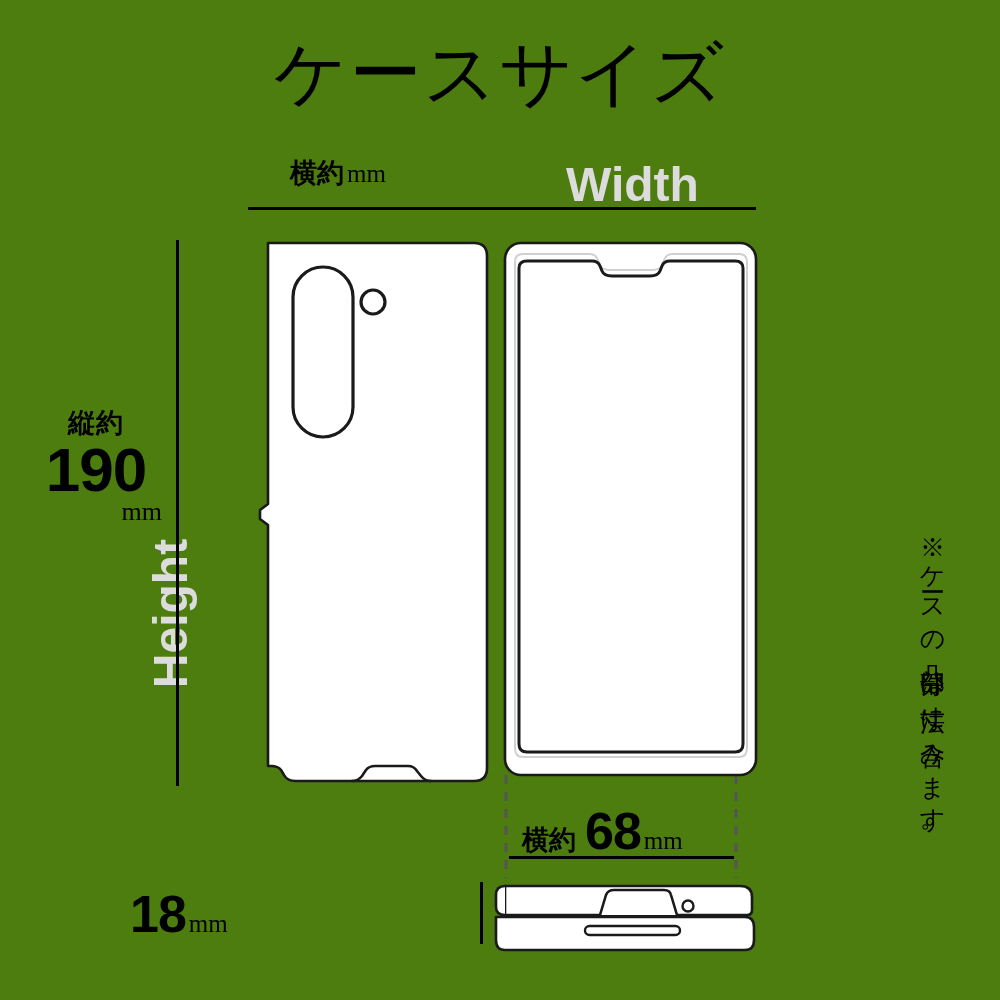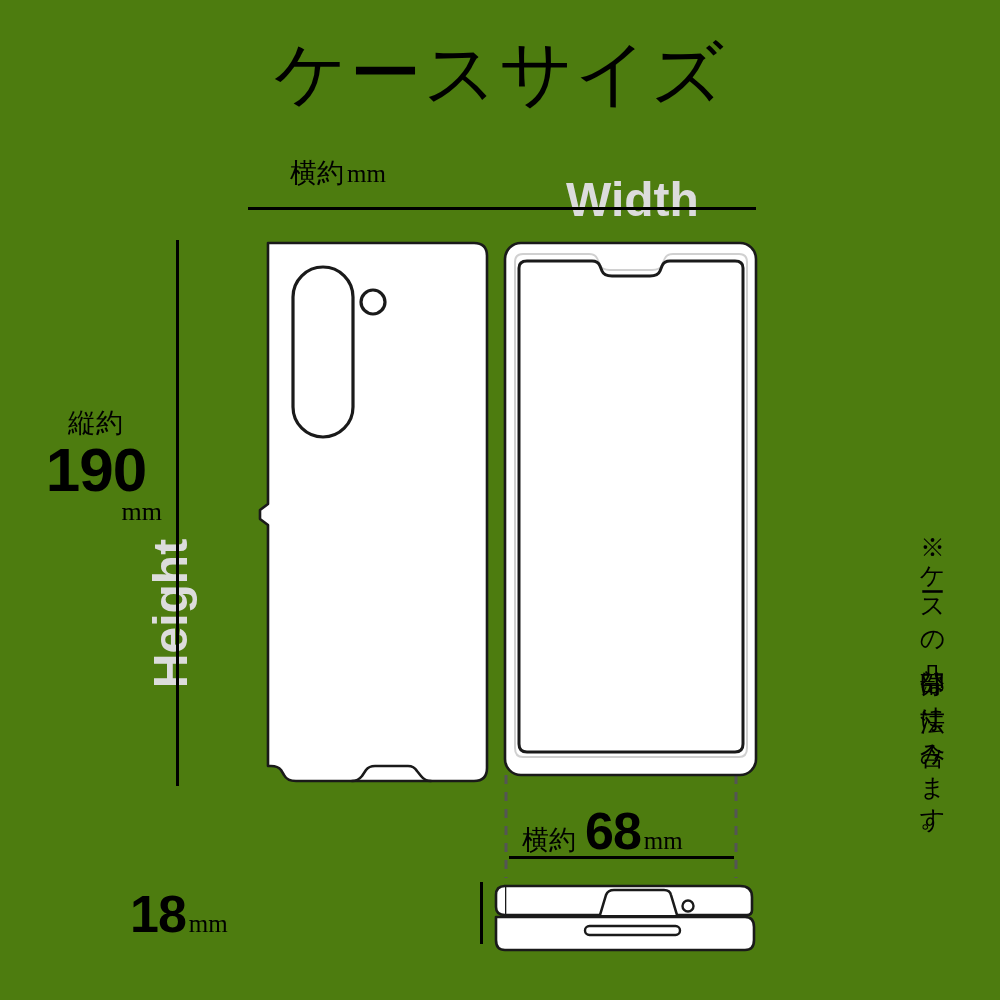--- a/index.html
+++ b/index.html
@@ -37,21 +37,21 @@
     position: absolute;
     left: 290px;
     top: 155px;
     display: flex;
     align-items: baseline;
     white-space: nowrap;
   }
   .lbl-jp {
     font-family: "Liberation Serif", "DejaVu Serif", serif;
     font-size: 27px;
-    font-weight: 400;
+    font-weight: 700;
     letter-spacing: 0px;
   }
   .num-big {
     font-family: "Liberation Sans", "DejaVu Sans", sans-serif;
     font-size: 52px;
     font-weight: 700;
     letter-spacing: -1px;
     line-height: 1;
   }
   .unit-mm {
@@ -62,21 +62,21 @@
   }
   .ghost-word {
     position: absolute;
     color: #dcdcdc;
     font-family: "Liberation Sans", "DejaVu Sans", sans-serif;
     font-weight: 700;
     white-space: nowrap;
   }
   .ghost-width {
     left: 566px;
-    top: 172px;
+    top: 157px;
     font-size: 48px;
     letter-spacing: 0px;
   }
   .ghost-height {
     left: 96px;
     top: 586px;
     font-size: 48px;
     letter-spacing: 0px;
     transform: rotate(-90deg);
     transform-origin: 50% 50%;

